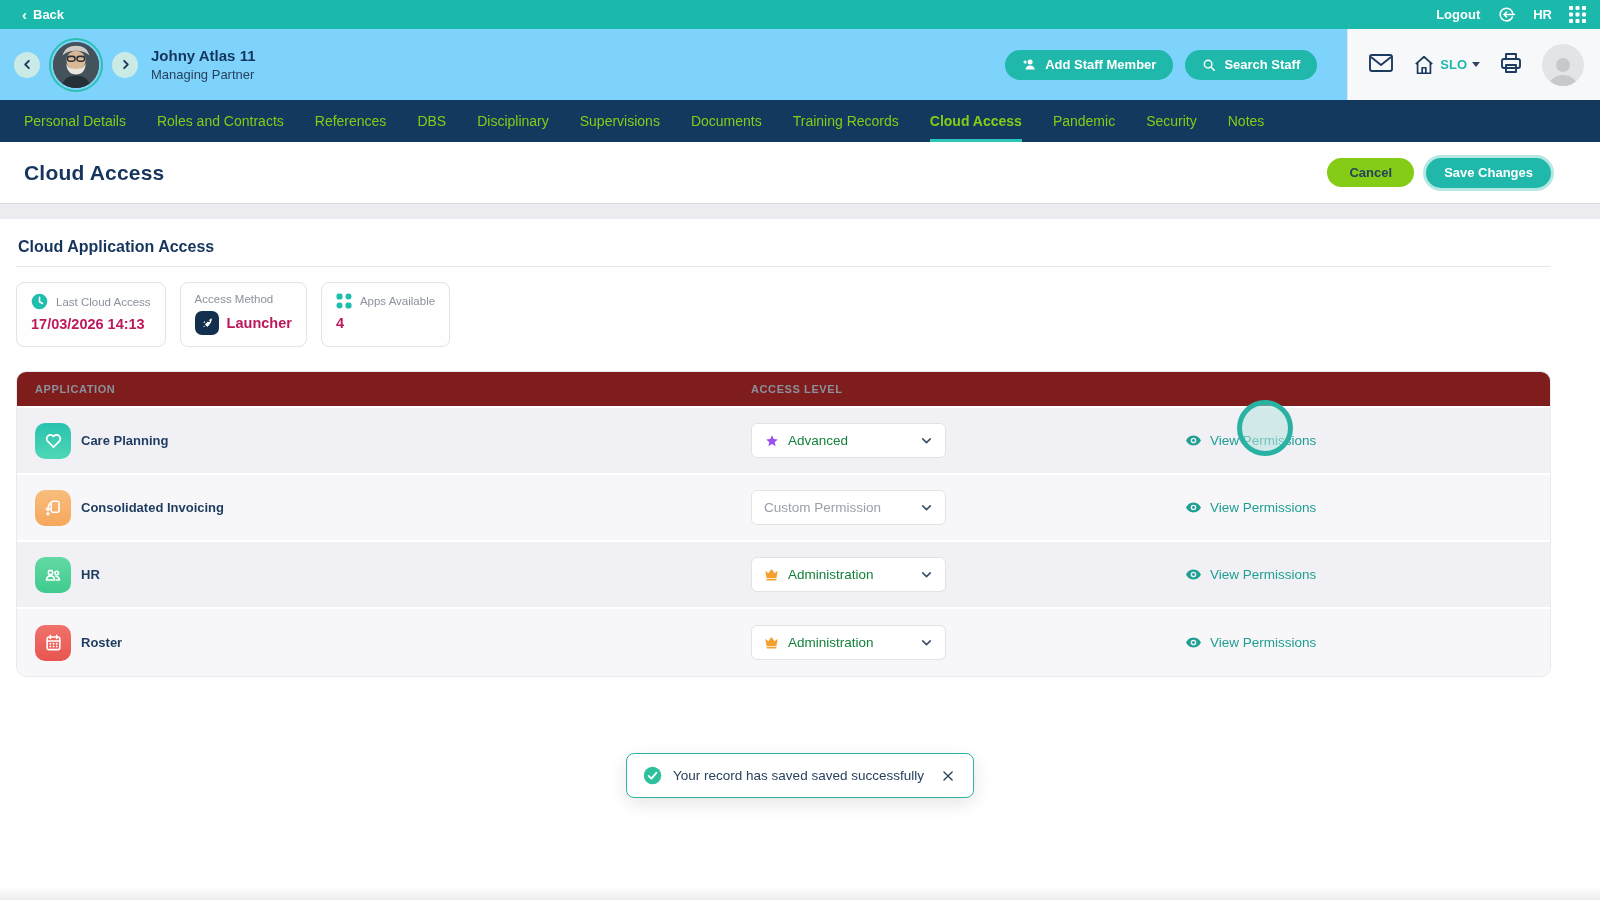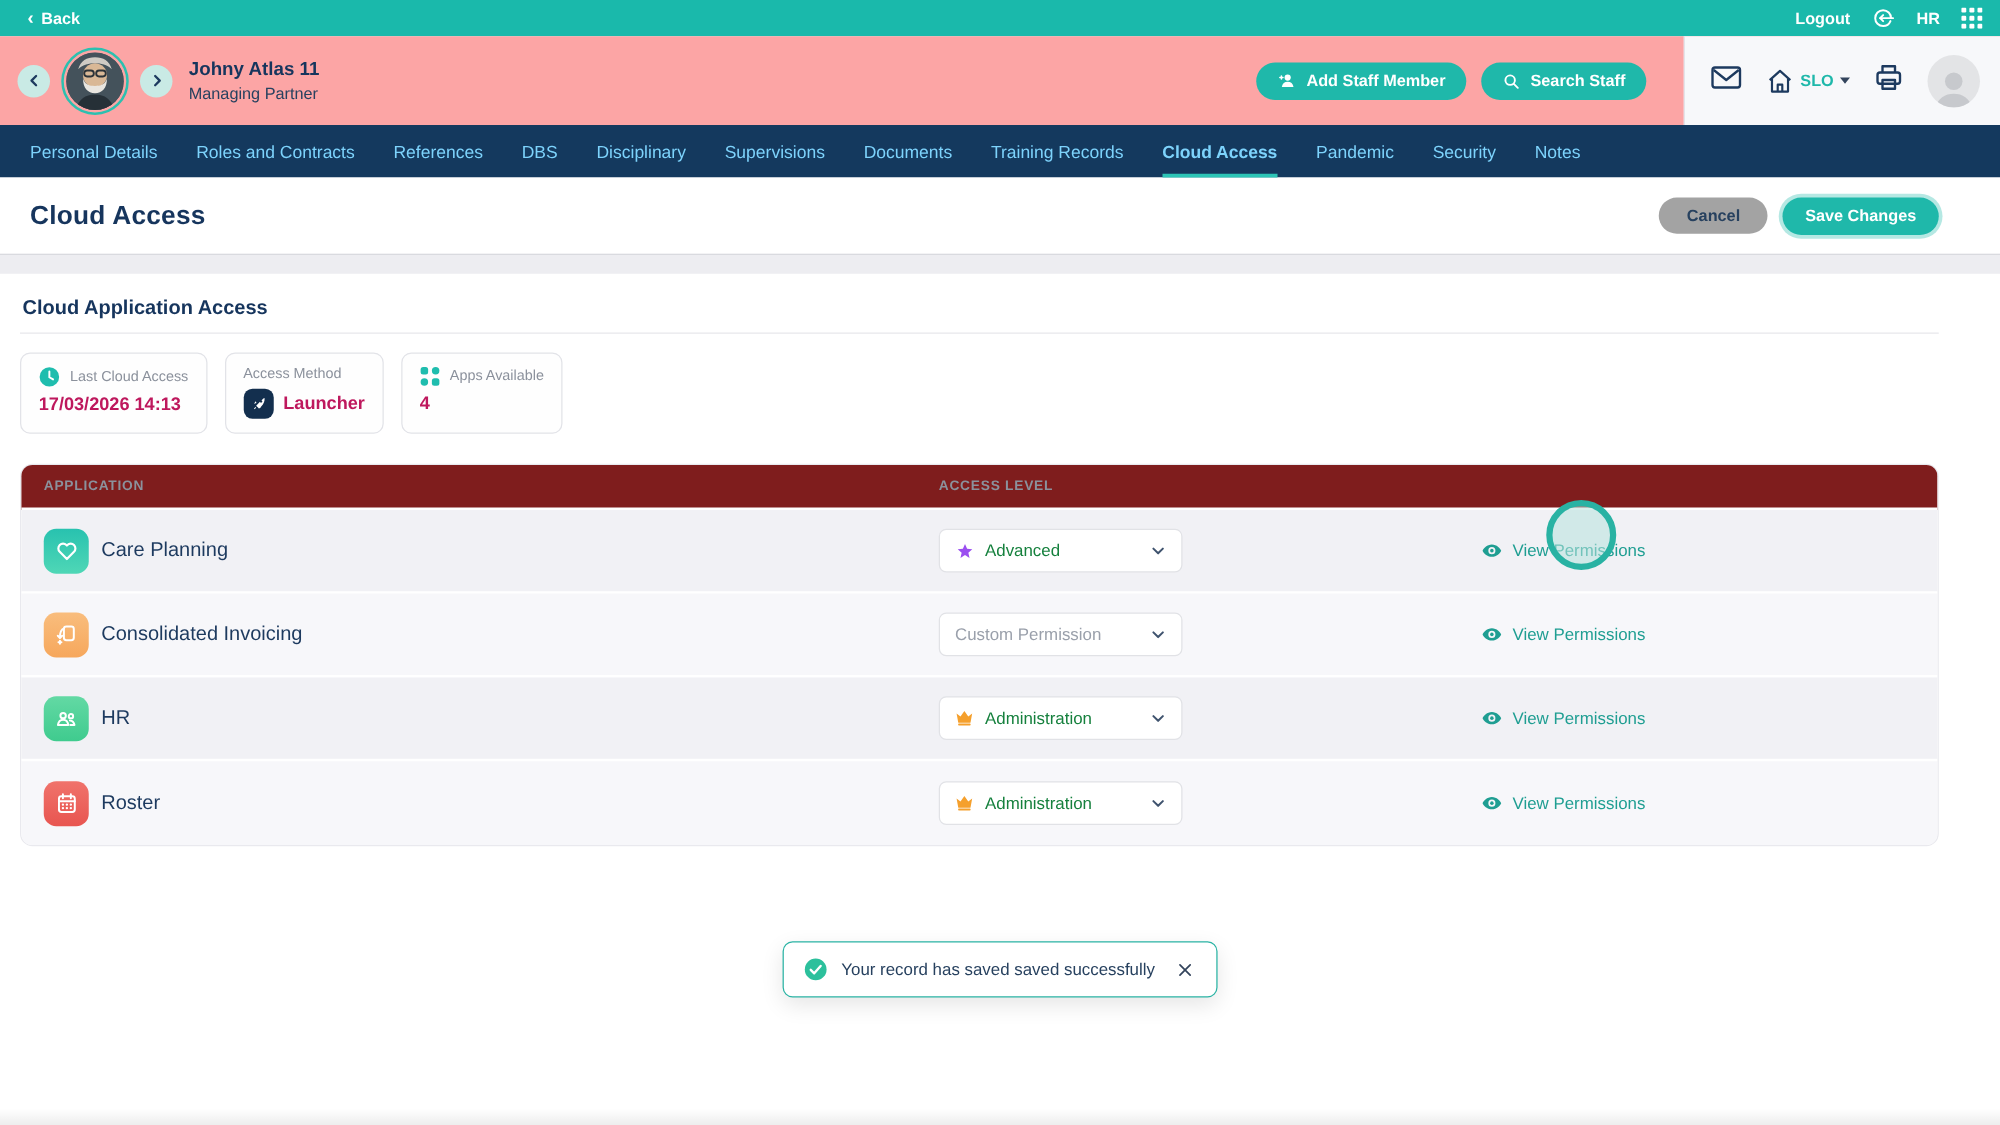--- a/index.html
+++ b/index.html
@@ -9,45 +9,45 @@
 
   
   .topbar { height:29px; background:#1ab9ab; display:flex; align-items:center; justify-content:space-between; padding:0 14px 0 22px; color:#fff; }
   .back-btn { display:flex; align-items:center; gap:6px; font-size:13px; font-weight:bold; cursor:pointer; }
   .back-chev { font-size:15px; line-height:1; }
   .topbar-right { display:flex; align-items:center; gap:17px; }
   .logout-label { font-size:13px; font-weight:bold; cursor:pointer; }
   .top-icon { display:flex; align-items:center; }
 
   
-  .header { height:71px; display:flex; align-items:center; padding-left:14px; background:#fca5a5; }
+  .header { height:71px; display:flex; align-items:center; padding-left:14px; background:#7dd3fc; }
   .circ-btn { width:26px; height:26px; border-radius:50%; background:#c9eae5; border:none; display:flex; align-items:center; justify-content:center; cursor:pointer; flex:0 0 auto; }
   .avatar-wrap { width:54px; height:54px; border-radius:50%; border:2px solid #2cc0b0; padding:2px; margin:0 9px; flex:0 0 auto; }
   .avatar-photo { width:100%; height:100%; border-radius:50%; overflow:hidden; background:linear-gradient(180deg,#55656e,#39464e); display:block; }
   .staff-meta { margin-left:13px; }
   .staff-name { font-size:15px; font-weight:bold; color:#16355d; }
   .staff-role { font-size:13px; color:#27415f; margin-top:3px; }
   .header-actions { margin-left:auto; display:flex; gap:12px; align-items:center; margin-right:30px; }
   .pill-btn { height:30px; border:none; border-radius:15px; background:#1fb8aa; color:#fff; font-family:"Liberation Sans",sans-serif; font-size:13px; font-weight:bold; display:flex; align-items:center; gap:8px; padding:0 17px; cursor:pointer; }
   .header-tools { height:100%; display:flex; align-items:center; gap:19px; padding:0 16px 0 20px; border-left:1px solid #e3e4e9; background:#f7f8fa; }
   .site-sel { display:flex; align-items:center; gap:5px; cursor:pointer; }
   .site-code { color:#1fb8aa; font-size:13px; font-weight:bold; }
   .caret { width:0; height:0; border-left:4px solid transparent; border-right:4px solid transparent; border-top:5px solid #33445c; }
   .user-avatar { width:42px; height:42px; border-radius:50%; background:#e3e4e6; display:flex; align-items:flex-end; justify-content:center; overflow:hidden; }
 
   
   .nav { height:42px; background:#14395e; display:flex; gap:31px; padding:0 24px; }
-  .tab { display:flex; align-items:center; color:#7dd3fc; font-size:14px; cursor:pointer; border-bottom:3px solid transparent; padding-top:3px; }
+  .tab { display:flex; align-items:center; color:#84cc16; font-size:14px; cursor:pointer; border-bottom:3px solid transparent; padding-top:3px; }
   .tab.active { font-weight:bold; border-bottom-color:#2cc5b6; }
 
   
   .titlebar { height:61px; display:flex; align-items:center; padding:0 49px 0 24px; background:#fff; }
   .page-title { font-size:21px; font-weight:bold; color:#16355d; letter-spacing:.2px; }
   .title-actions { margin-left:auto; display:flex; gap:12px; align-items:center; }
-  .btn-cancel { height:29px; padding:0 22px; border:none; border-radius:15px; background:#a3a3a3; color:#27415f; font-family:"Liberation Sans",sans-serif; font-size:13px; font-weight:bold; cursor:pointer; }
+  .btn-cancel { height:29px; padding:0 22px; border:none; border-radius:15px; background:#84cc16; color:#27415f; font-family:"Liberation Sans",sans-serif; font-size:13px; font-weight:bold; cursor:pointer; }
   .btn-save { height:30px; padding:0 18px; border:none; border-radius:15px; background:#1fb8aa; color:#fff; font-family:"Liberation Sans",sans-serif; font-size:13px; font-weight:bold; cursor:pointer; box-shadow:0 0 0 3px rgba(31,184,170,.33); }
   .gray-strip { height:16px; background:#ededf1; border-top:1px solid #d9dadf; }
 
   
   .content { padding:19px 49px 0 16px; }
   .section-heading { font-size:16px; font-weight:bold; color:#16355d; padding-left:2px; }
   .section-divider { height:1px; background:#e7e7ec; margin:10px 0 15px 0; }
 
   .cards { display:flex; gap:14px; }
   .info-card { border:1px solid #e2e3e8; border-radius:8px; background:#fefefe; padding:10px 14px 11px 14px; display:flex; flex-direction:column; gap:6px; min-height:63px; }
@@ -65,21 +65,21 @@
   .trow { position:relative; height:67px; display:flex; align-items:center; border-bottom:2px solid #fff; }
   .trow:last-child { border-bottom:none; }
   .trow.odd { background:#f1f1f5; }
   .trow.even { background:#f7f7fa; }
   .app-cell { display:flex; align-items:center; gap:10px; margin-left:18px; }
   .app-icon { width:36px; height:36px; border-radius:10px; display:flex; align-items:center; justify-content:center; flex:0 0 auto; }
   .ic-care   { background:linear-gradient(180deg,#28c2af,#4fd7b6); }
   .ic-invoice{ background:linear-gradient(180deg,#f9bd7d,#f6a75c); }
   .ic-hr     { background:linear-gradient(180deg,#63d9a4,#3fcb8e); }
   .ic-roster { background:linear-gradient(180deg,#f0736b,#e85550); }
-  .app-name { font-size:16px; font-weight:normal; color:#1d3a5f; }
+  .app-name { font-size:13px; font-weight:bold; color:#1d3a5f; }
   .dropdown { position:absolute; left:734px; width:195px; height:35px; background:#fff; border:1px solid #e1e2e6; border-radius:6px; display:flex; align-items:center; gap:9px; padding:0 12px; cursor:pointer; }
   .lvl-icon { width:15px; display:flex; align-items:center; justify-content:center; }
   .lvl-text { font-size:13.5px; color:#15803d; }
   .lvl-text.placeholder { color:#9aa0ab; }
   .dd-chev { margin-left:auto; display:flex; align-items:center; }
   .view-link { position:absolute; left:1168px; display:flex; align-items:center; gap:8px; color:#1f9e92; font-size:13.5px; cursor:pointer; text-decoration:none; }
 
   
   .click-ring { position:absolute; left:1237px; top:400px; width:56px; height:56px; border-radius:50%; border:5px solid #29b2a3; background:rgba(182,226,221,.55); z-index:40; pointer-events:none; }
 

